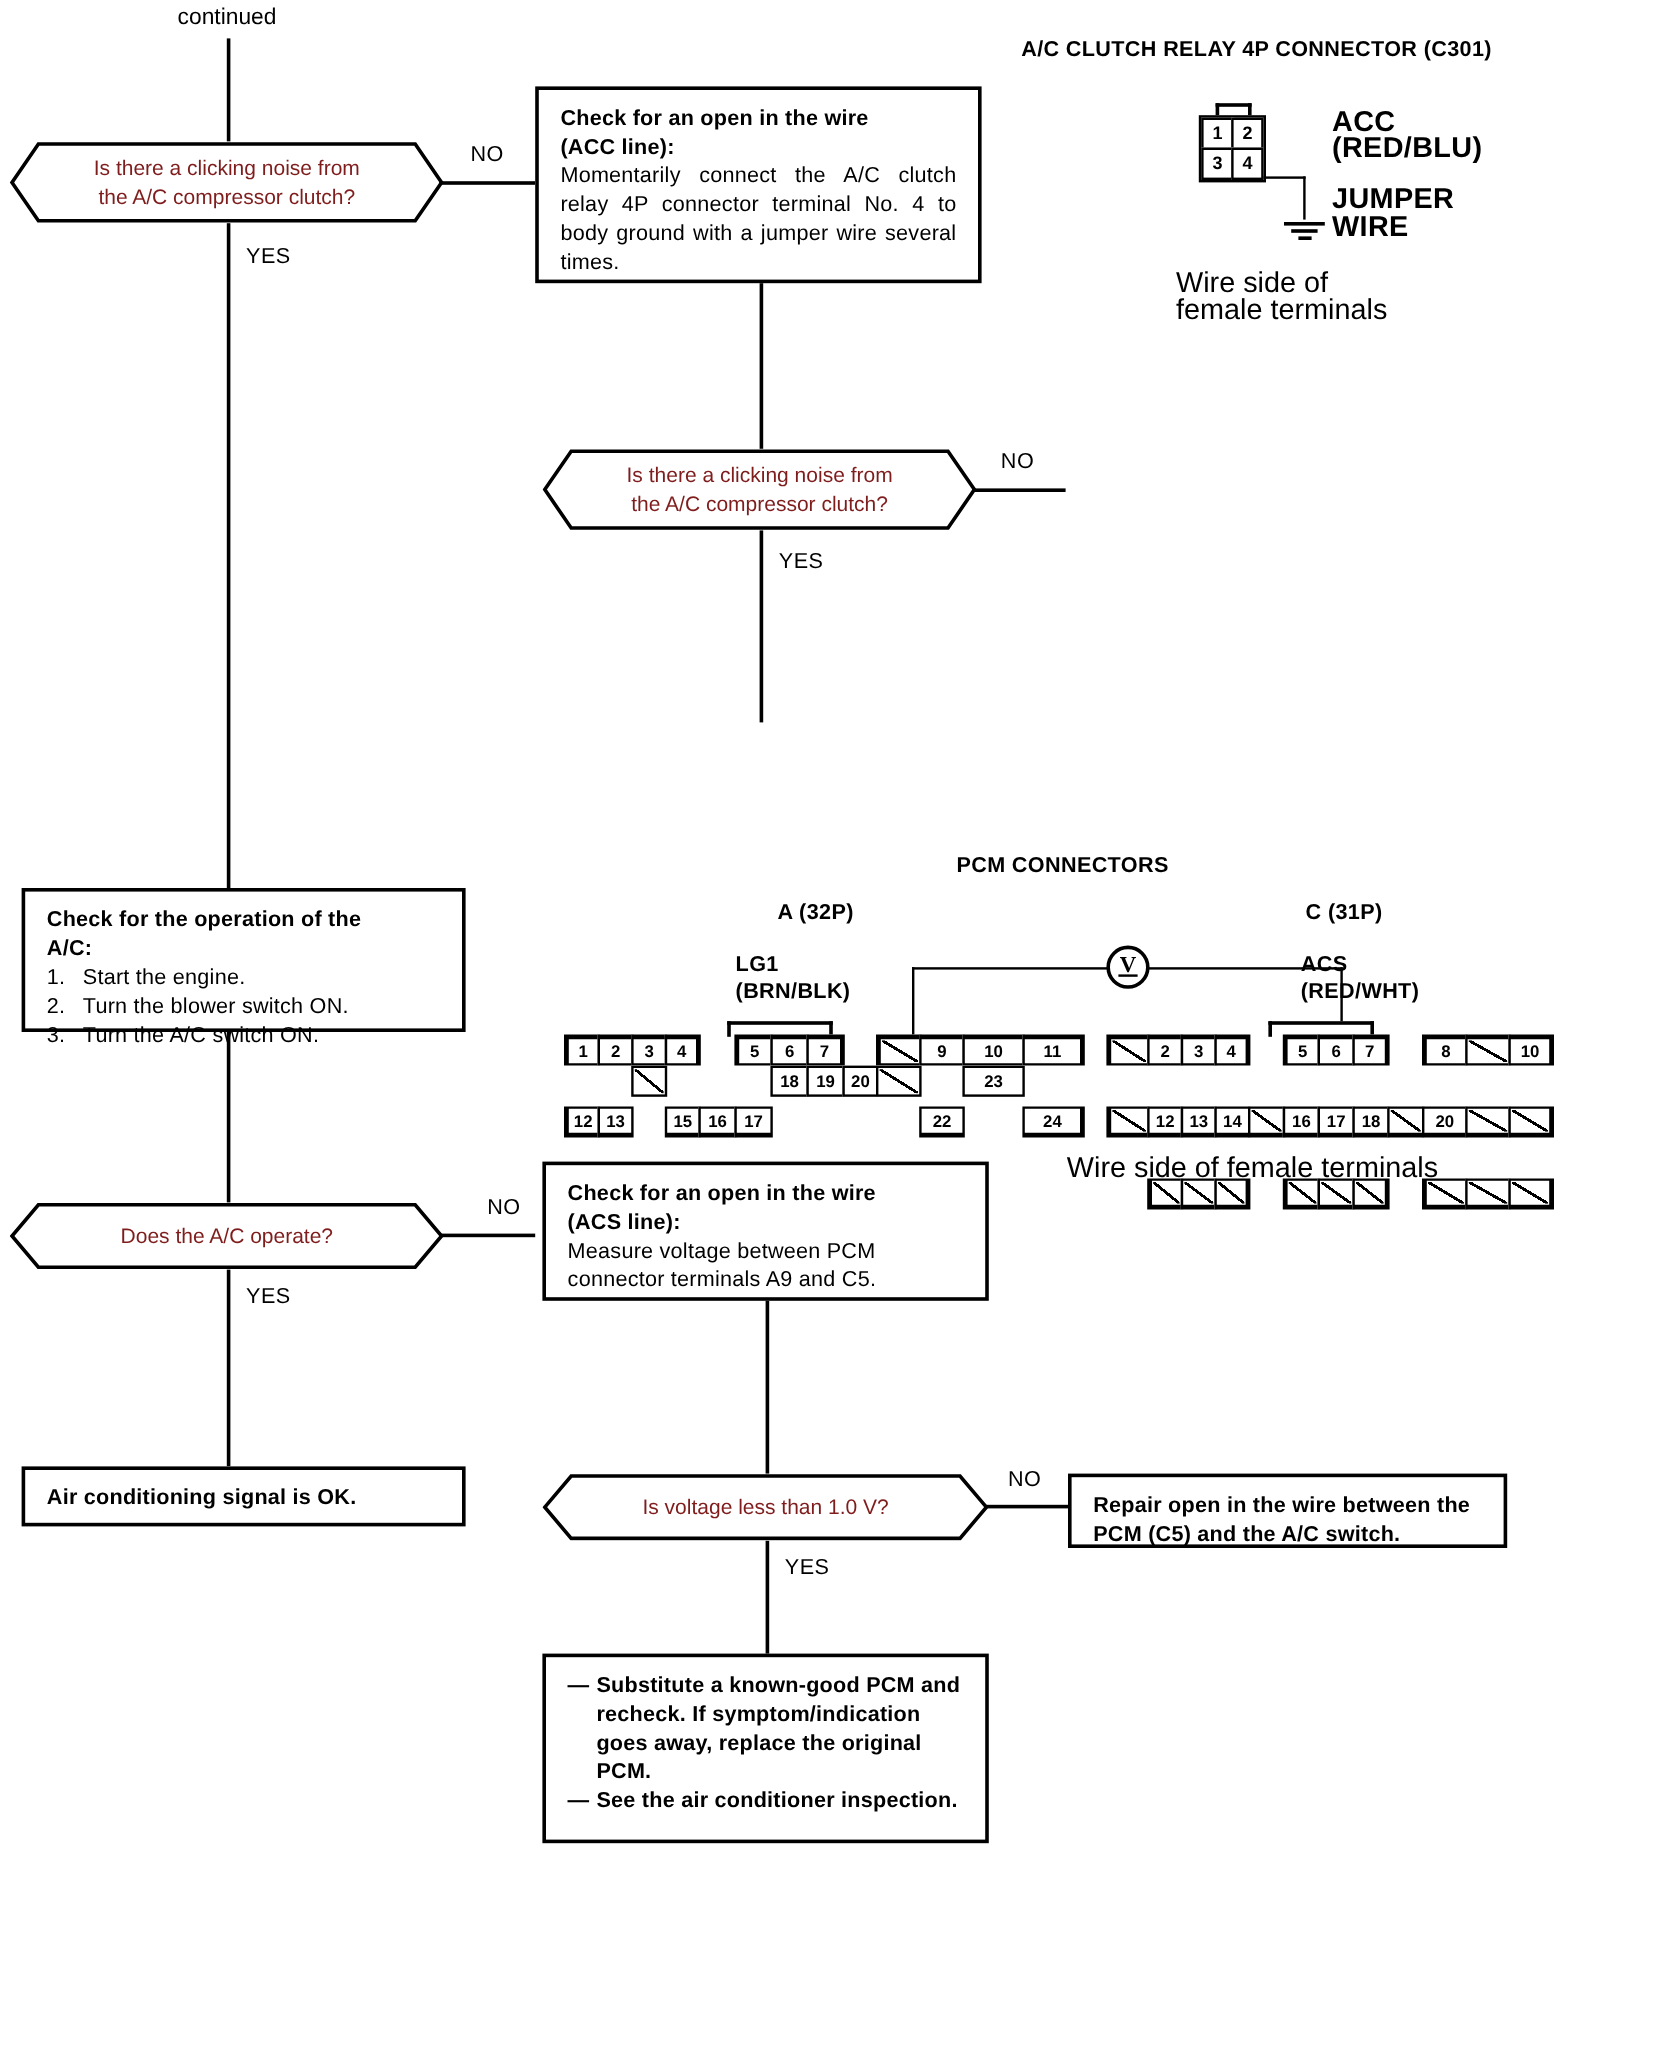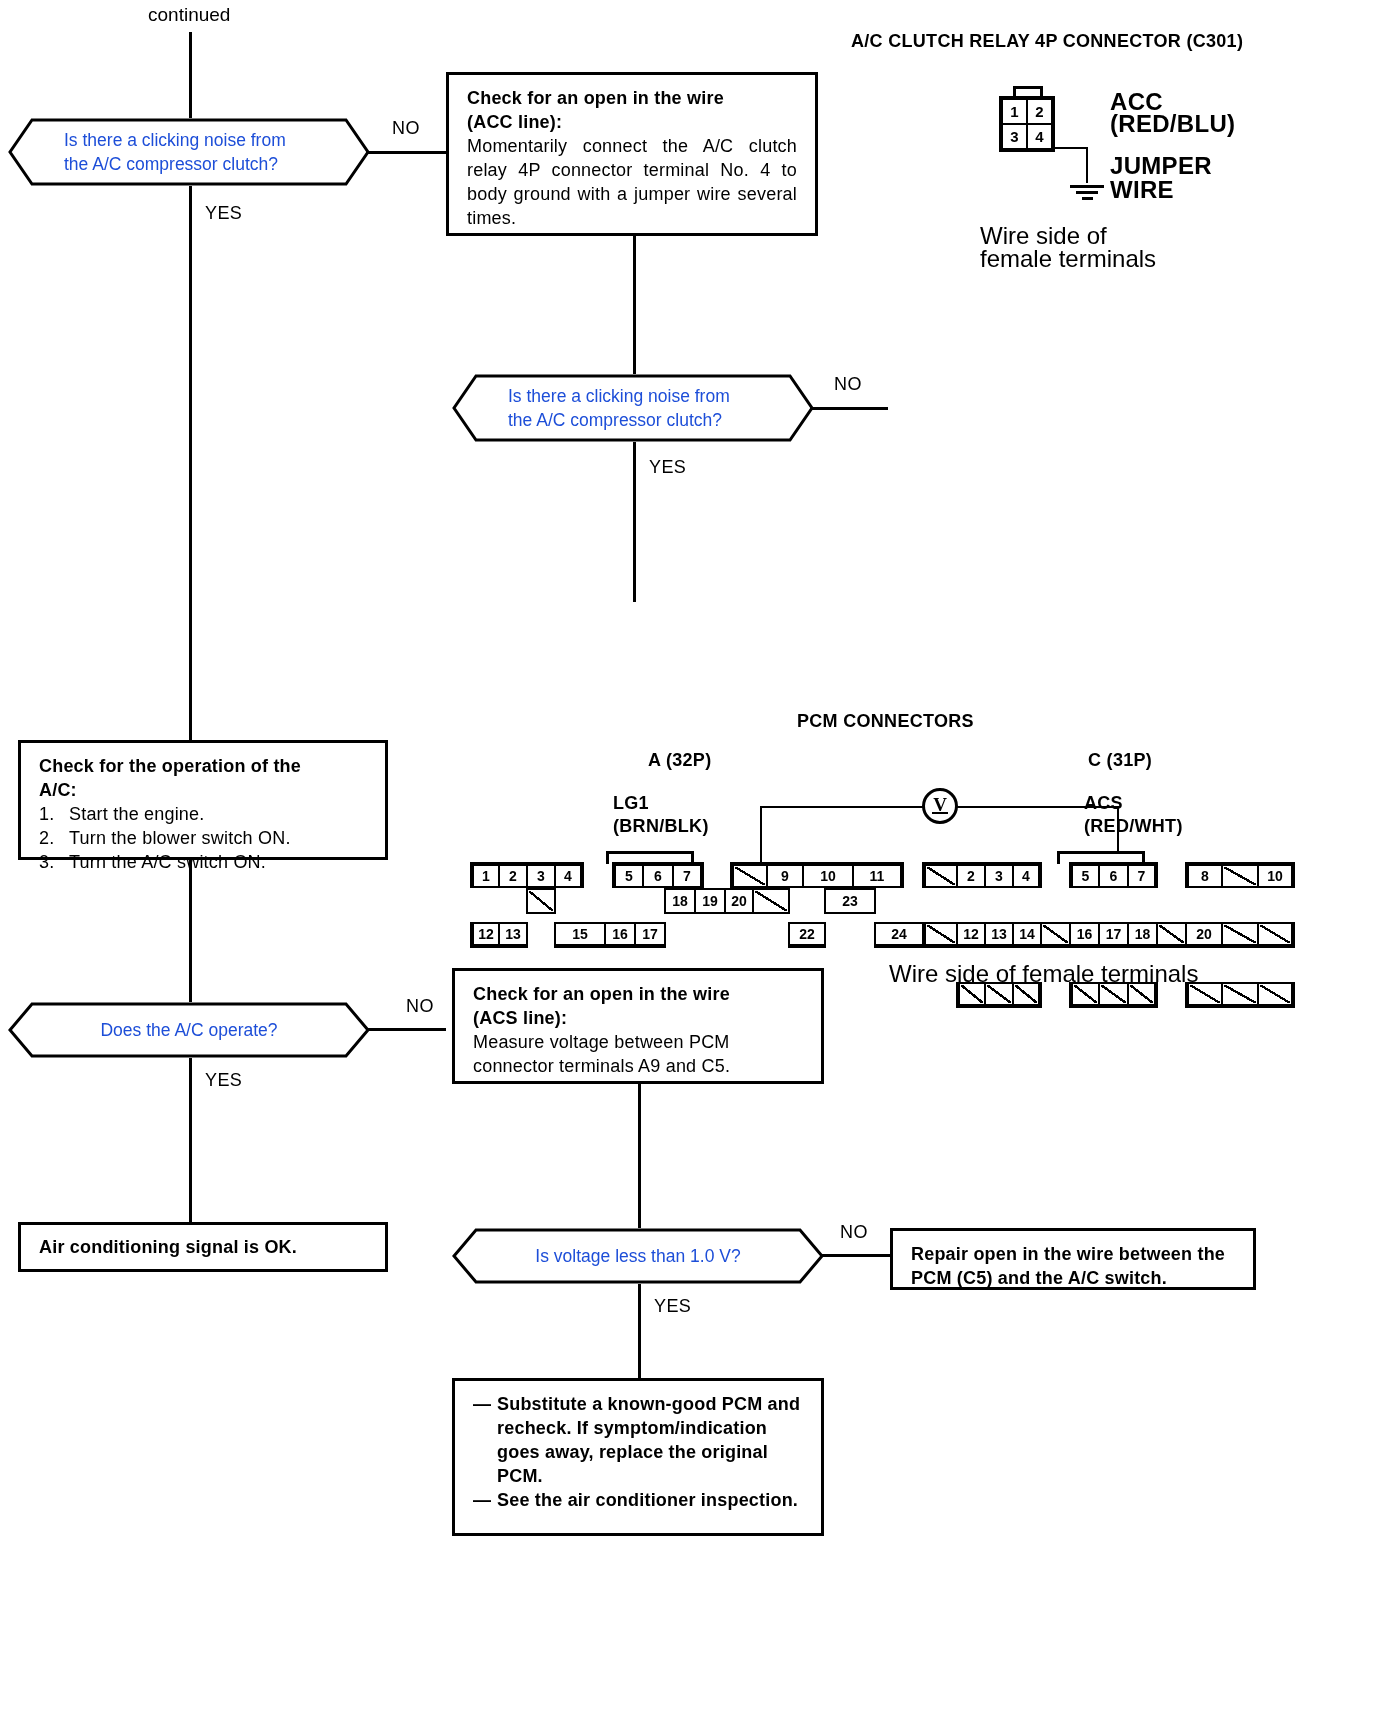--- a/index.html
+++ b/index.html
@@ -59,25 +59,25 @@
   }
 
   
   .hex {
     position: absolute;
     box-sizing: border-box;
     background: #fff;
     display: flex;
     align-items: center;
     justify-content: center;
-    text-align: left;
+    text-align: center;
     font-size: 17.5px;
     line-height: 1.38;
     font-weight: normal;
-    color: #1d4ed8;
+    color: #7f1d1d;
     padding: 0 56px;
   }
   .hex .hexbg {
     position: absolute;
     inset: 0;
     z-index: 0;
   }
   .hex .hextext {
     position: relative;
     z-index: 1;
@@ -367,21 +367,21 @@
       <div class="pin edge-hi edge-l x blank" style="width:38px;"></div>
       <div class="pin edge-hi" style="width:38px;">9</div>
       <div class="pin edge-hi" style="width:52px;">10</div>
       <div class="pin edge-hi edge-r" style="width:52px;">11</div>
     </div>
 
     <div class="pinrow">
       <div class="pin edge-l edge-lo" style="width:30px;">12</div>
       <div class="pin edge-lo" style="width:30px;">13</div>
       <div class="pin x blank" style="width:30px;"></div>
-      <div class="pin edge-lo" style="width:52px;">15</div>
+      <div class="pin edge-lo" style="width:30px;">15</div>
       <div class="pin edge-lo" style="width:32px;">16</div>
       <div class="pin edge-lo" style="width:32px;">17</div>
       <div class="pin" style="width:32px;">18</div>
       <div class="pin" style="width:32px;">19</div>
       <div class="pin" style="width:30px;">20</div>
       <div class="pin x blank" style="width:38px;"></div>
       <div class="pin edge-lo" style="width:38px;">22</div>
       <div class="pin" style="width:52px;">23</div>
       <div class="pin edge-r edge-lo" style="width:52px;">24</div>
     </div>

